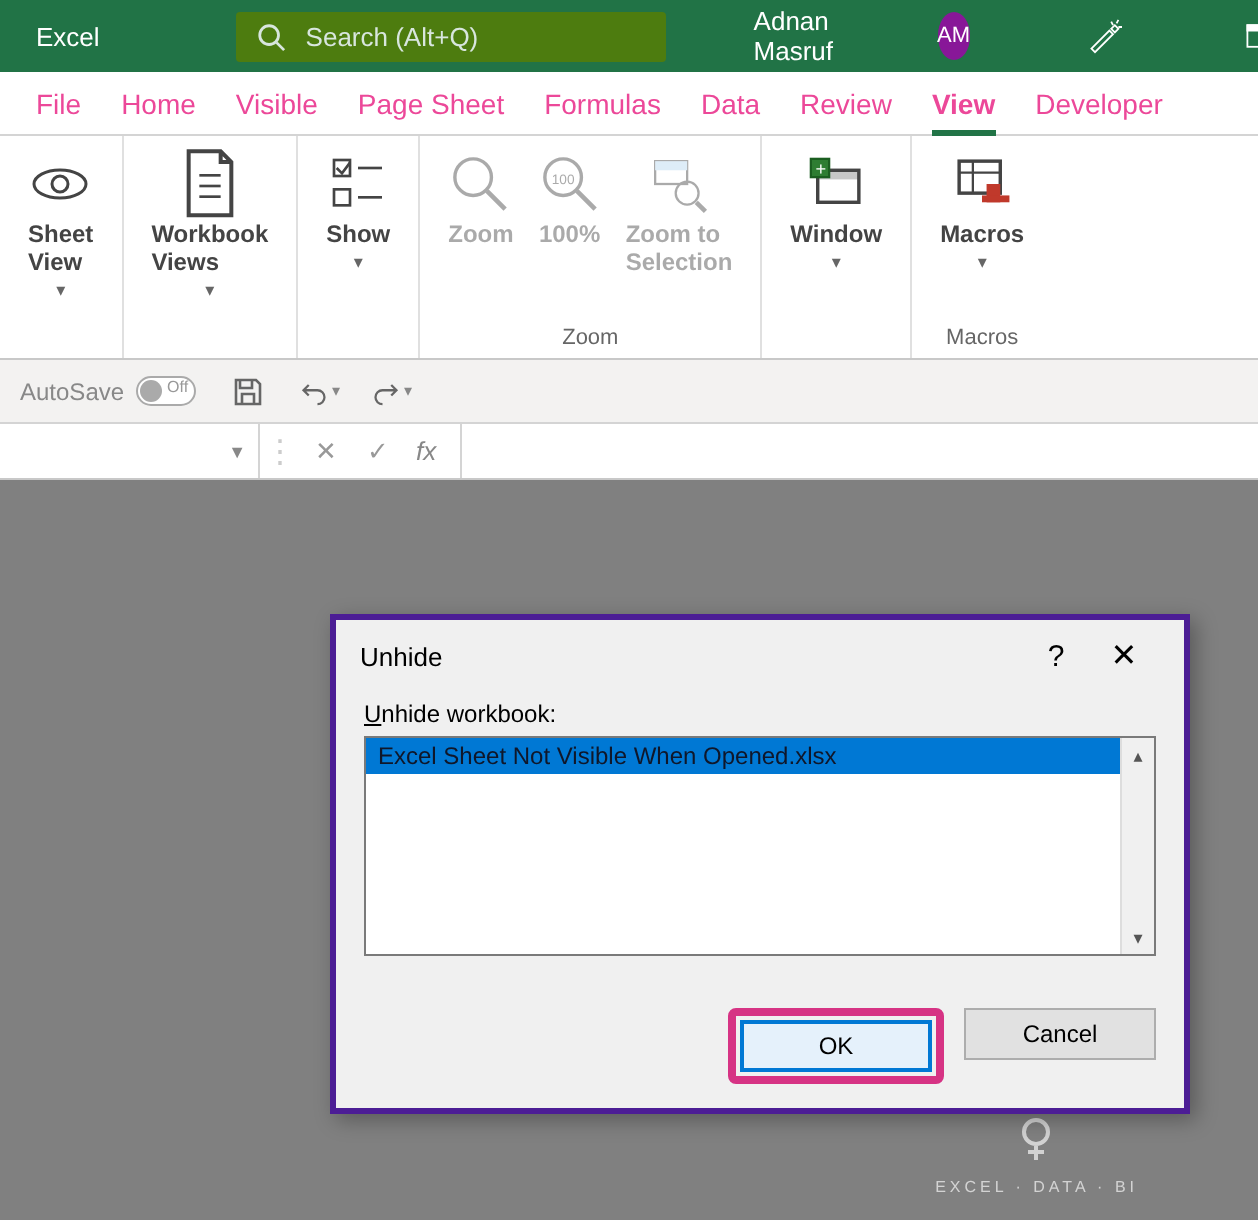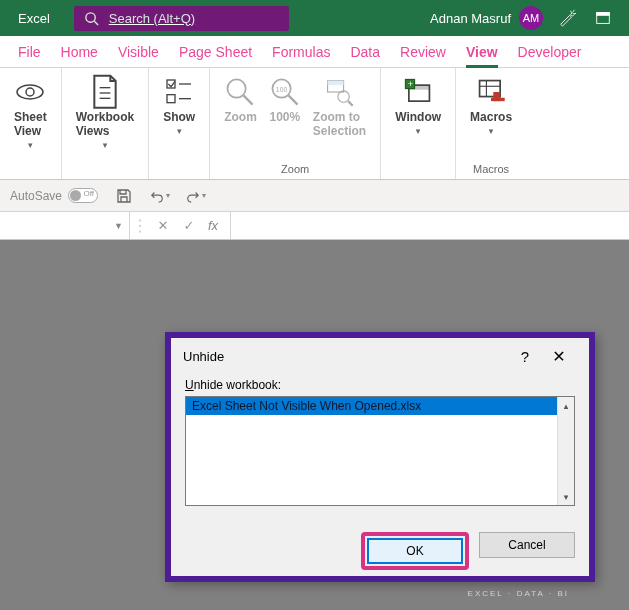--- a/index.html
+++ b/index.html
@@ -1,21 +1,21 @@
 <!DOCTYPE html>
 <html><head>
 <meta charset="utf-8">
 <style>
 * { box-sizing: border-box; margin: 0; padding: 0; font-family: "Segoe UI", Arial, sans-serif; }
 body { width: 629px; height: 610px; background: #e6e6e6; position: relative; overflow: hidden; }
 
 
-.title-bar { height: 36px; background: #217346; display: flex; align-items: center; color: #fff; }
+.title-bar { height: 36px; background: #217346; display: flex; align-items: center; color: #fff; gap: 44px; }
 .title-app { padding: 0 18px; font-size: 13px; }
-.search-box { background: #701a75; display: flex; align-items: center; height: 25px; padding: 0 10px; border-radius: 2px; margin-left: 6px; flex: 0 0 215px; text-decoration: underline; }
+.search-box { background: #4d7c0f; display: flex; align-items: center; height: 25px; padding: 0 10px; border-radius: 2px; margin-left: 6px; flex: 0 0 215px; }
 .search-box svg { width: 15px; height: 15px; margin-right: 10px; }
 .search-box span { font-size: 13px; color: #d8e6de; }
 .user-name { margin-left: auto; font-size: 13px; padding-right: 8px; }
 .avatar { width: 24px; height: 24px; border-radius: 50%; background: #881798; display: flex; align-items: center; justify-content: center; font-size: 11px; margin-right: 14px; }
 .title-icon { width: 20px; height: 20px; margin-right: 16px; display: flex; align-items: center; justify-content: center; }
 .title-icon svg { width: 18px; height: 18px; stroke: #fff; fill: none; }
 
 
 .tabs { height: 32px; background: #fff; display: flex; align-items: center; padding: 0 8px; border-bottom: 1px solid #d4d4d4; }
 .tab { padding: 0 10px; font-size: 14px; color: #ec4899; height: 32px; line-height: 32px; cursor: pointer; }
@@ -50,21 +50,21 @@
 .name-caret { margin-left: auto; font-size: 9px; color: #888; }
 .fb-sep { width: 20px; text-align: center; color: #ccc; }
 .fb-btn { width: 26px; text-align: center; color: #999; font-size: 13px; }
 .fb-fx { font-style: italic; font-size: 13px; color: #888; padding: 0 6px; }
 .formula-input-line { flex:1; border-left: 1px solid #d4d4d4; height: 100%; margin-left: 6px; background: #fff; }
 
 
 .workspace { position: absolute; top: 240px; left: 0; right: 0; bottom: 0; background: #808080; }
 
 
-.dialog { position: absolute; left: 165px; top: 332px; width: 430px; height: 250px; background: #f0f0f0; border: 6px solid #4c1d95; box-shadow: 3px 3px 10px rgba(0,0,0,0.3); }
+.dialog { position: absolute; left: 165px; top: 307px; width: 430px; height: 250px; background: #f0f0f0; border: 3px solid #4c1d95; box-shadow: 3px 3px 10px rgba(0,0,0,0.3); }
 .dlg-title { height: 36px; display: flex; align-items: center; padding: 0 12px; }
 .dlg-title-text { font-size: 13px; }
 .dlg-help { margin-left: auto; width: 32px; text-align: center; font-size: 15px; cursor: pointer; }
 .dlg-close { width: 36px; text-align: center; font-size: 16px; cursor: pointer; }
 .dlg-body { padding: 4px 14px 0; }
 .dlg-label { font-size: 12px; margin-bottom: 4px; }
 .dlg-label u { text-decoration: underline; }
 .listbox { height: 110px; border: 1px solid #7a7a7a; background: #fff; display: flex; }
 .list-items { flex: 1; overflow: hidden; }
 .list-item { background: #0078d4; color: #0f172a; font-size: 12px; padding: 2px 6px; }

